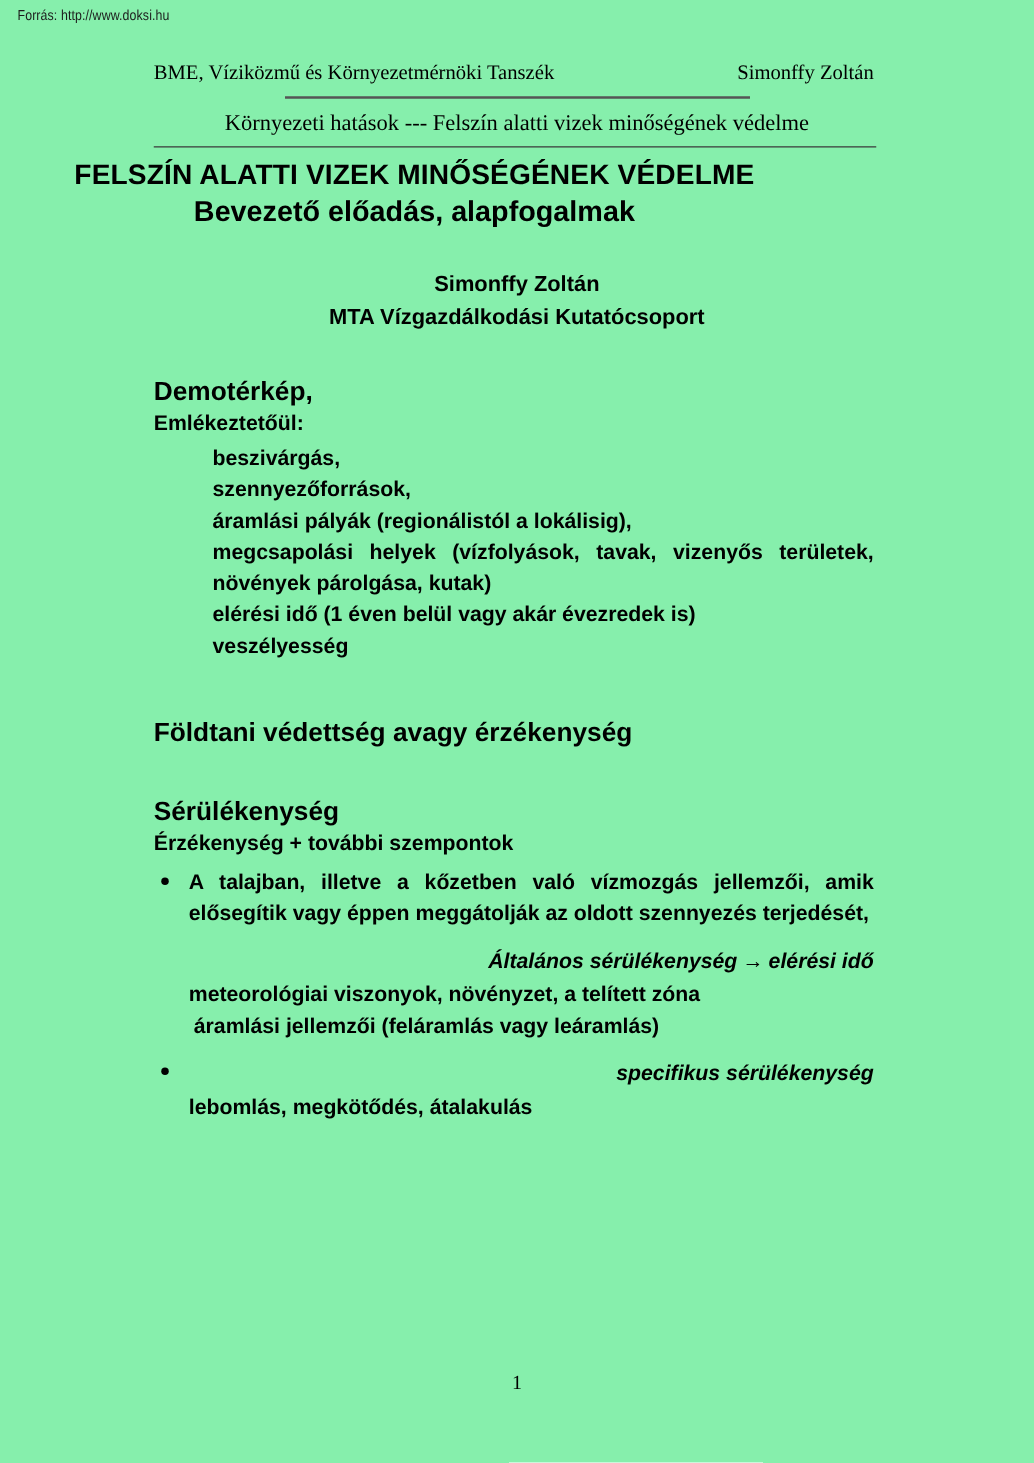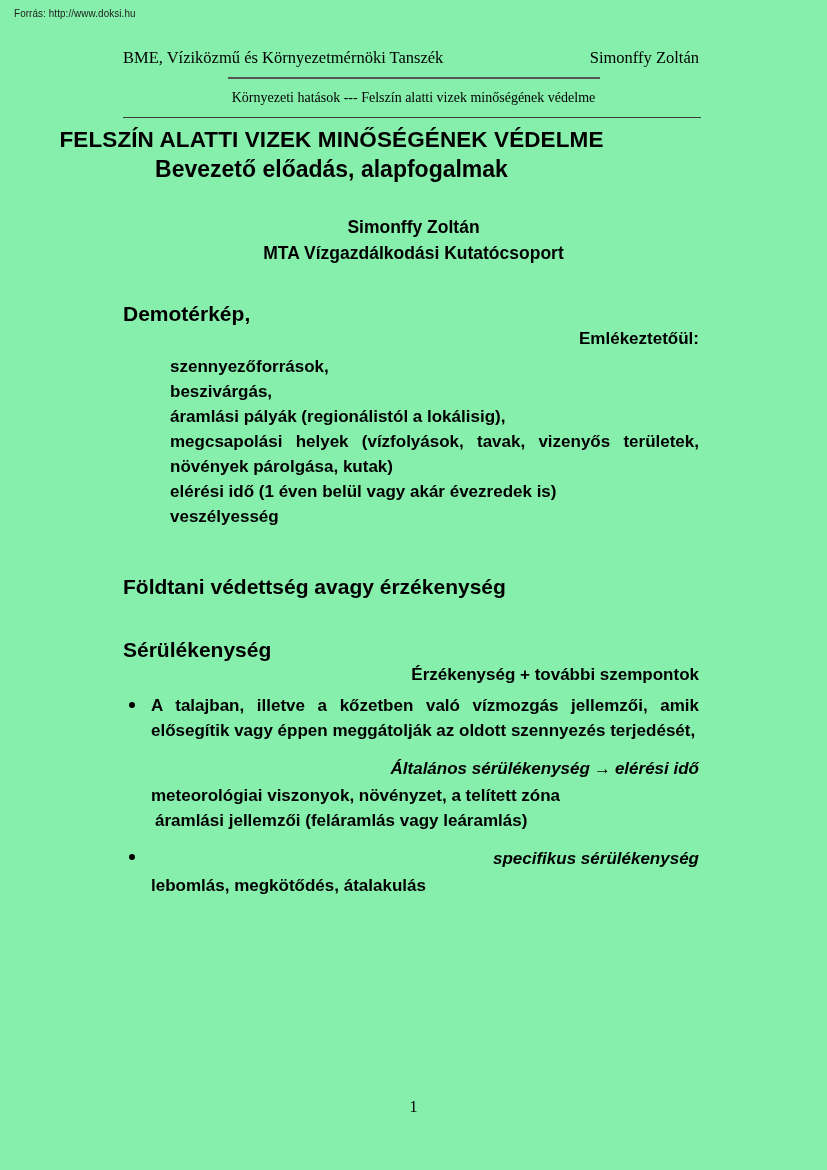--- a/index.html
+++ b/index.html
@@ -57,21 +57,21 @@
     height: 2px;
     background: #555555;
   }
   .hdr-line2 {
     position: absolute;
     left: 0;
     top: 88px;
     width: 827px;
     text-align: center;
     font-family: "Liberation Serif", serif;
-    font-size: 14px;
+    font-size: 18px;
     line-height: 20px;
     white-space: nowrap;
   }
   .hdr-rule-long {
     position: absolute;
     left: 123px;
     top: 117px;
     width: 578px;
     height: 1px;
     background: #3a3a3a;
@@ -126,21 +126,20 @@
     font-size: 21px;
     font-weight: bold;
     line-height: 27px;
     margin: 0;
   }
   .h-mid {
     font-size: 17px;
     font-weight: bold;
     line-height: 24px;
     margin: 0;
-    text-align: right;
   }
   .sub-list {
     margin: 3px 0 0 0;
     padding: 0;
     list-style: none;
   }
   .sub-list li {
     font-size: 17px;
     font-weight: bold;
     line-height: 25px;
@@ -246,22 +245,22 @@
     <div class="author-name">Simonffy  Zoltán</div>
     <div class="author-org">MTA Vízgazdálkodási Kutatócsoport</div>
   </div>
 
   <div class="body-area">
 
     <div>
       <div class="h-big">Demotérkép,</div>
       <div class="h-mid">Emlékeztetőül:</div>
       <ul class="sub-list">
+        <li class="nojust">beszivárgás,</li>
         <li class="nojust">szennyezőforrások,</li>
-        <li class="nojust">beszivárgás,</li>
         <li class="nojust">áramlási pályák (regionálistól a lokálisig),</li>
         <li>megcsapolási helyek (vízfolyások, tavak, vizenyős területek, növények párolgása, kutak)</li>
         <li class="nojust">elérési idő (1 éven belül  vagy akár évezredek is)</li>
         <li class="nojust">veszélyesség</li>
       </ul>
     </div>
 
     <div class="gap-a"></div>
 
     <div>

